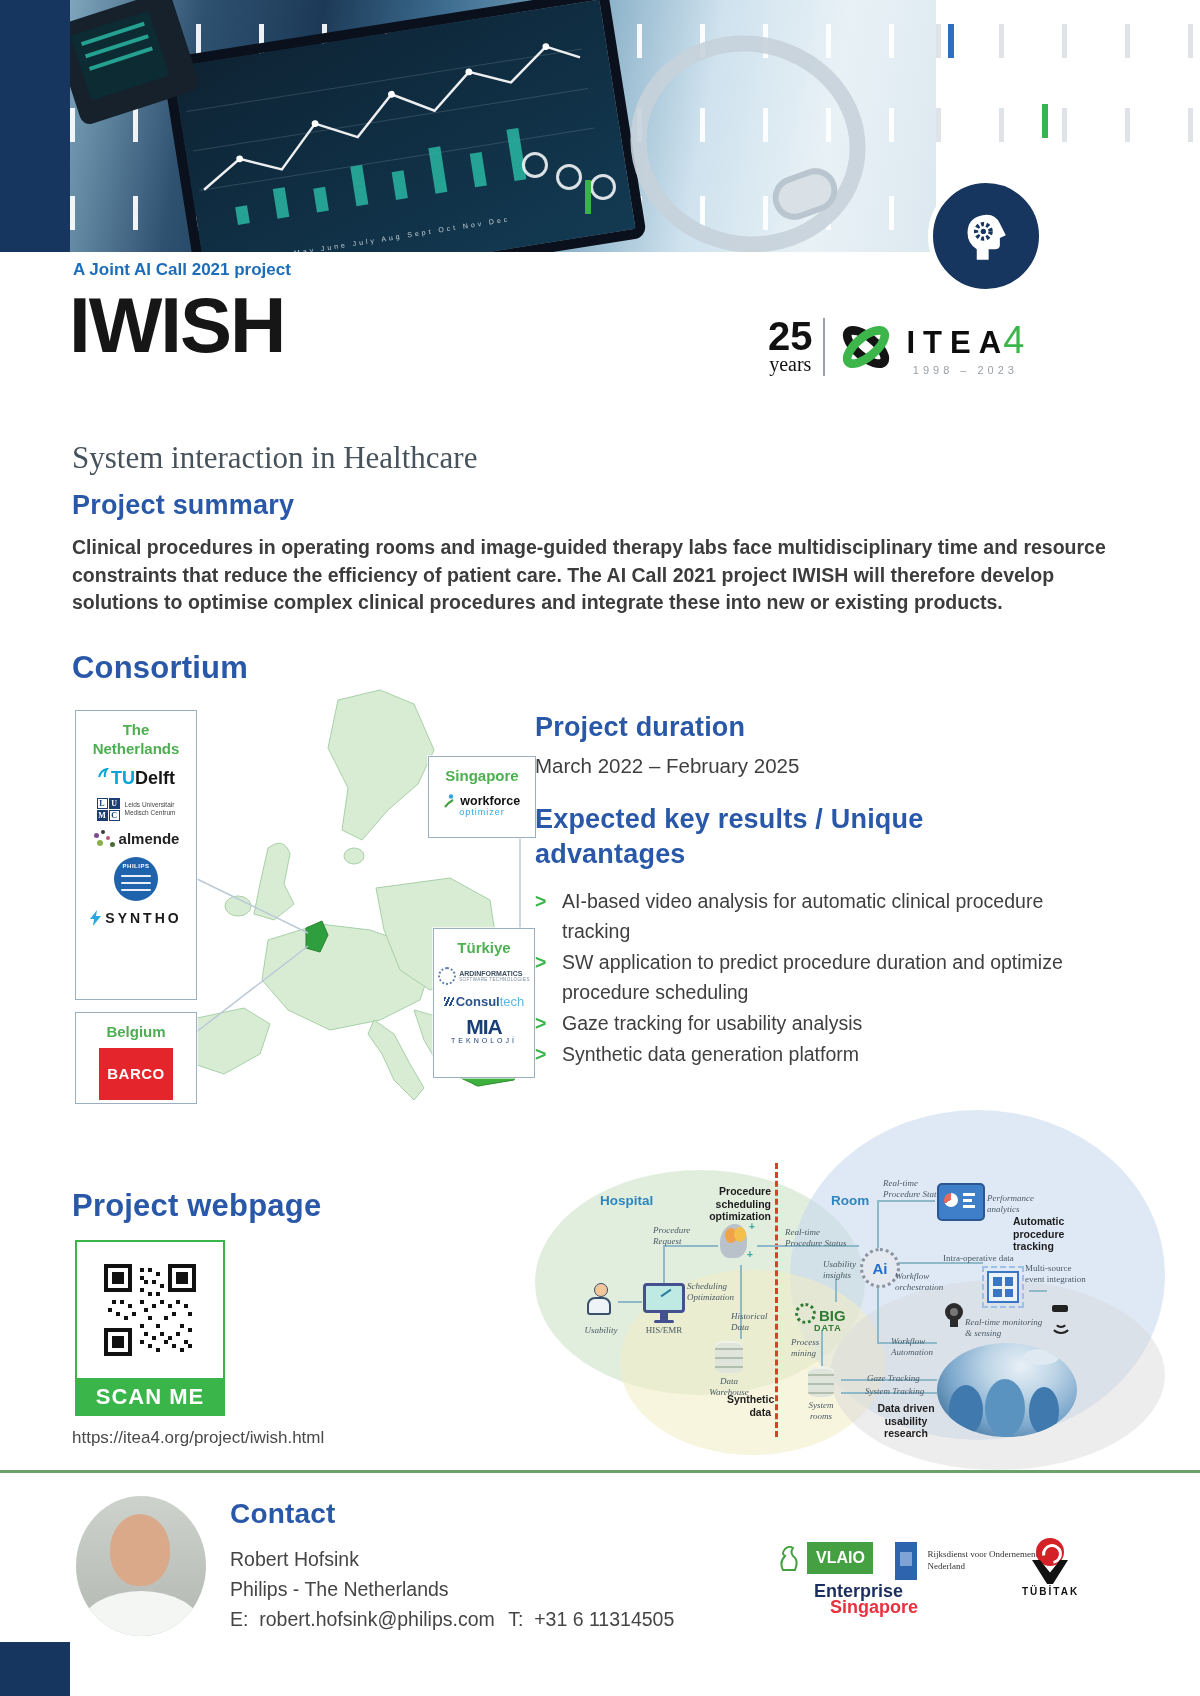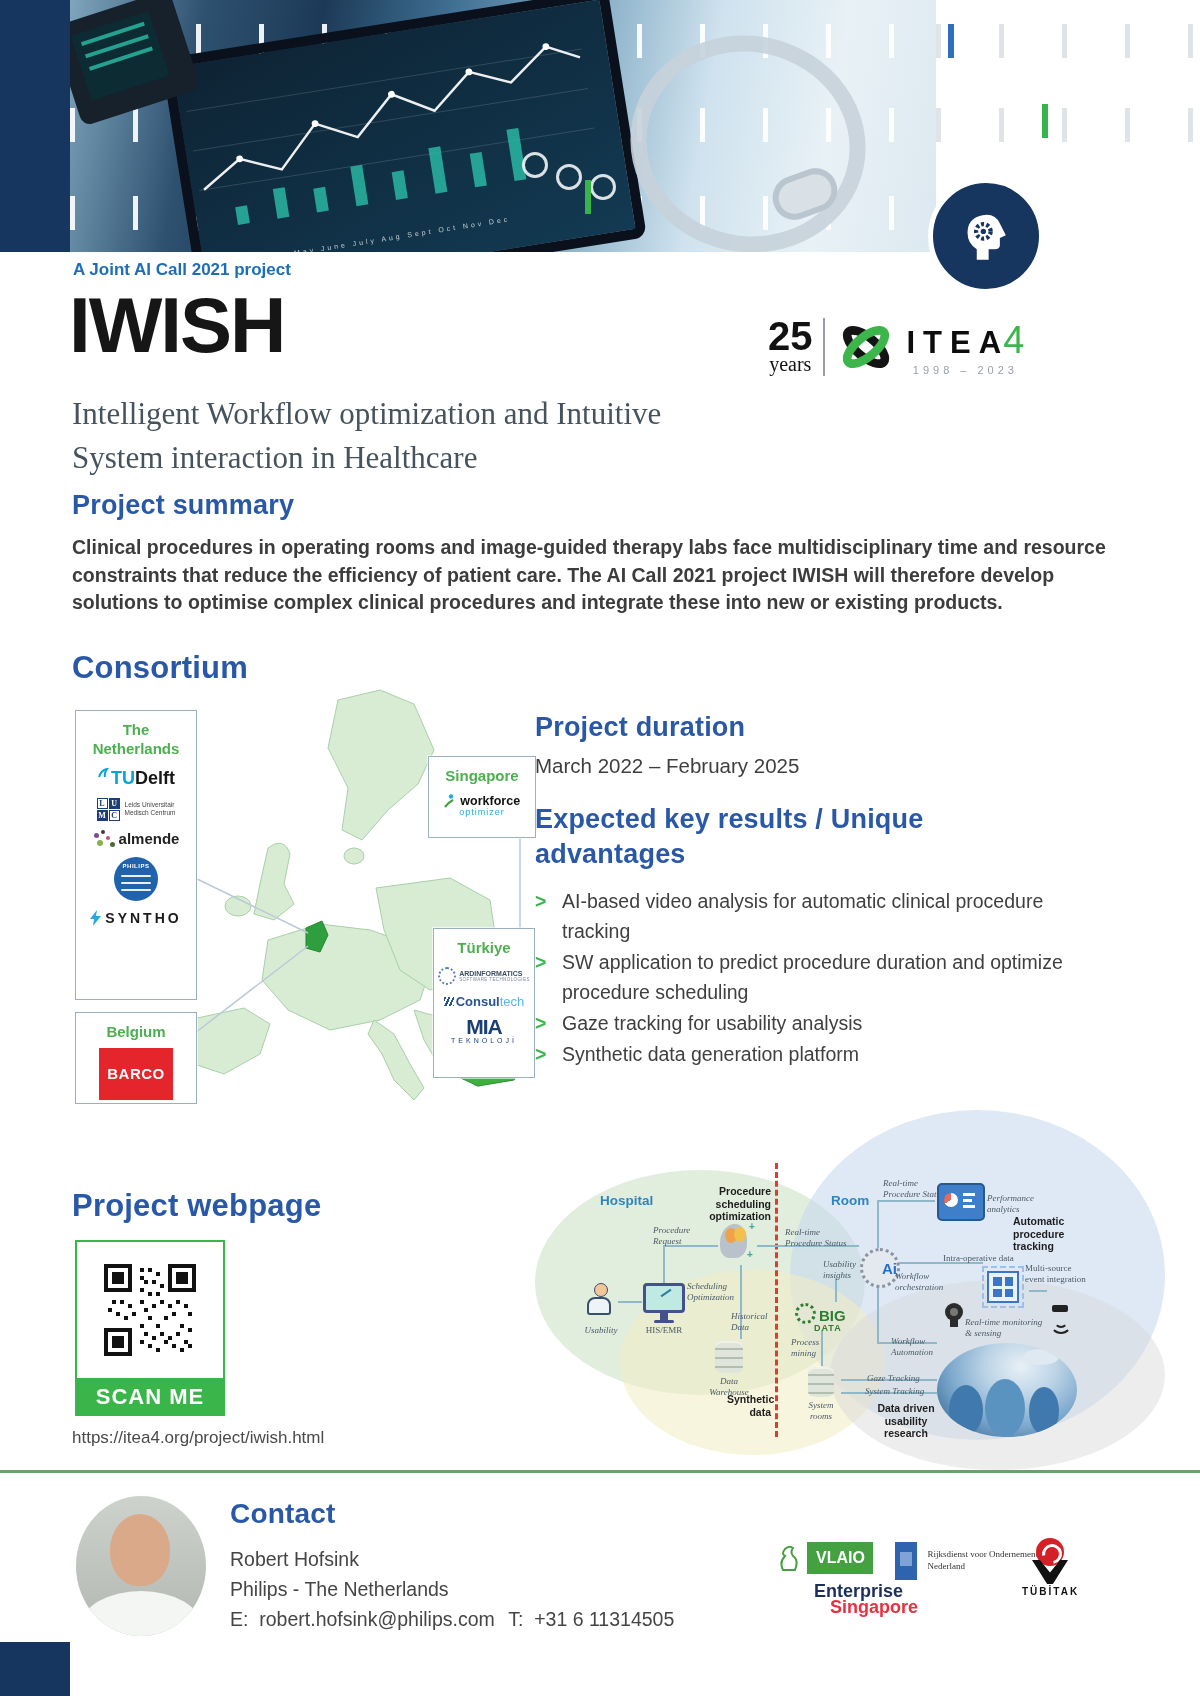--- a/index.html
+++ b/index.html
@@ -88,21 +88,21 @@
   #diagram{left:535px;top:1145px;width:640px;height:302px;font-size:9.5px;}
   .blob{position:absolute;border-radius:50%;}
   .dlab{position:absolute;font-style:italic;color:#4a5a66;font-size:9px;line-height:1.2;font-family:"Liberation Serif",serif;}
   .dbold{position:absolute;font-weight:700;color:#1d1d1d;font-size:10.5px;line-height:1.2;}
   .dblue{position:absolute;color:#2e86c1;font-size:13.5px;font-weight:600;margin-left:40px;}
   .hline,.vline{position:absolute;background:#8fb8c8;}
   .hline{height:2px;} .vline{width:2px;}
   #redline{position:absolute;left:240px;top:18px;height:274px;border-left:3px dashed #e23b2e;}
   .cyl{position:absolute;background:repeating-linear-gradient(180deg,#dfe5da 0 7px,#b3bfae 7px 9px);border-radius:9px/5px;box-shadow:inset 0 2px 0 #eef2ea;}
   .ai-ic{position:absolute;width:34px;height:34px;border-radius:50%;background:#e4e9f0;border:3px dotted #8a93a3;
-    color:#1f6fd0;font-weight:800;font-size:15px;display:flex;align-items:center;justify-content:flex-end;}
+    color:#1f6fd0;font-weight:800;font-size:15px;display:flex;align-items:center;justify-content:center;}
   .gear{display:inline-block;width:15px;height:15px;border:3px dotted #2e7d32;border-radius:50%;vertical-align:-3px;margin-right:3px;}
   .bigtxt{color:#2e7d32;font-weight:800;font-size:15px;line-height:1;}
   .bigtxt .d2{font-size:9px;letter-spacing:1px;margin-left:19px;display:block;}
   .dash-ic{position:absolute;width:44px;height:34px;background:#3f7ec9;border:2px solid #2a5691;border-radius:5px;}
   .dash-ic i{position:absolute;background:#fff;}
   .pie{position:absolute;left:5px;top:8px;width:14px;height:14px;border-radius:50%;background:conic-gradient(#fff 0 240deg,#e86a5e 240deg 360deg);}
   .chip-ic{position:absolute;width:32px;height:32px;border:2px solid #3a76c4;background:#eaf2fb;outline:2px dashed #9cc0e8;outline-offset:3px;
     display:grid;grid-template-columns:1fr 1fr;gap:3px;padding:4px;box-sizing:border-box;}
   .chip-ic i{background:#3a76c4;}
   .cam-ic{position:absolute;width:18px;height:18px;border-radius:50%;background:#2b2b2b;}
@@ -227,21 +227,20 @@
     <div class="divider"></div>
     <svg width="62" height="58" viewBox="0 0 60 60">
       <ellipse cx="30" cy="30" rx="24" ry="10" fill="none" stroke="#141414" stroke-width="9" transform="rotate(40 30 30)"></ellipse>
       <ellipse cx="30" cy="30" rx="24" ry="10" fill="none" stroke="#3cb54a" stroke-width="9" transform="rotate(-40 30 30)"></ellipse>
     </svg>
     <div>
       <span class="brand">ITEA</span><span class="brand4">4</span>
       <div class="range" style="text-align:center;">1998 – 2023</div>
     </div>
   </div>
-  <div class="abs subtitle" style="left:72px;top:396px;">Intelligent Workflow optimization and Intuitive</div>
   <div class="abs subtitle" style="left:72px;top:440px;">System interaction in Healthcare</div>
 
   <div class="abs h-blue" id="summary-h">Project summary</div>
   <div class="abs" id="summary-t">Clinical procedures in operating rooms and image-guided therapy labs face multidisciplinary time and resource constraints that reduce the efficiency of patient care. The AI Call 2021 project IWISH will therefore develop solutions to optimise complex clinical procedures and integrate these into new or existing products.</div>
 
   <div class="abs h-blue" id="consortium-h">Consortium</div>
 
   <svg class="abs" style="left:148px;top:688px;" width="388" height="458" viewBox="0 0 388 458">
     <g fill="#d8ecd4" stroke="#a8d0a8" stroke-width="1">
       <path d="M190 12 L232 2 L266 16 L286 62 L270 96 L240 122 L214 152 L194 142 L200 100 L180 60 Z"></path>

